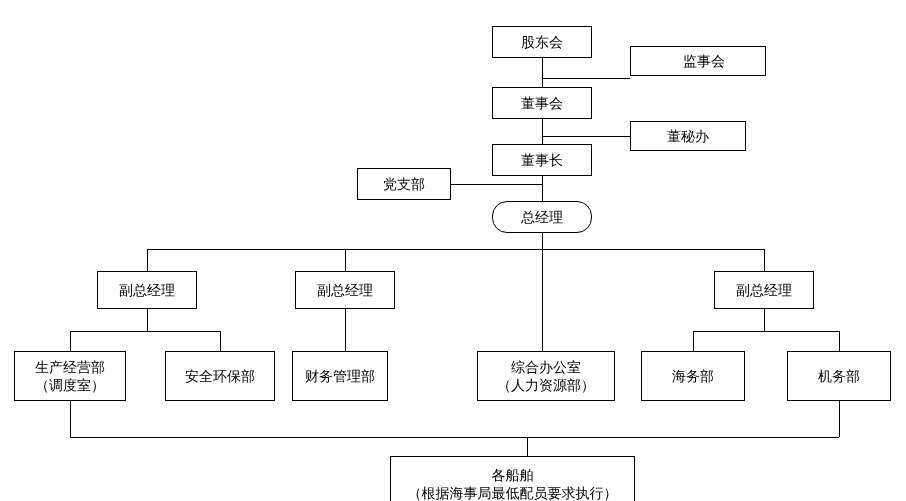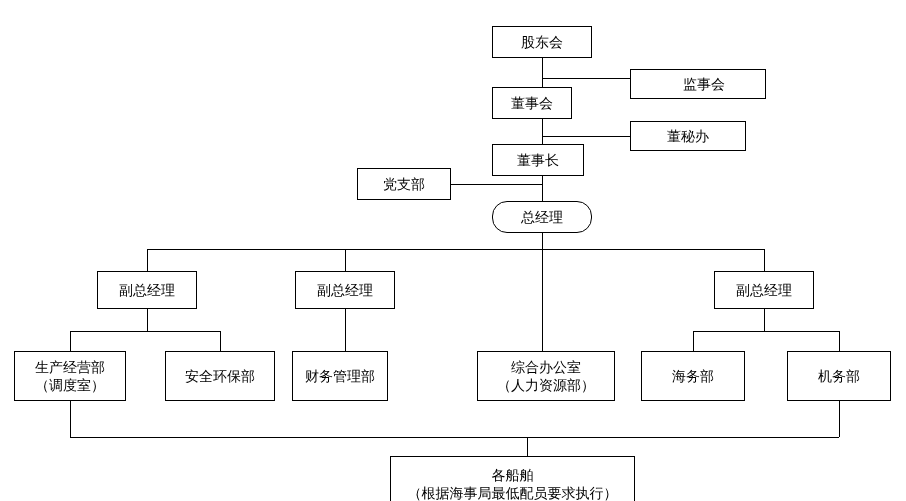--- a/index.html
+++ b/index.html
@@ -63,24 +63,24 @@
     <div class="line v" style="left: 345px; top: 289px; height: 42px;"></div>
     <div class="line v" style="left: 764px; top: 289px; height: 22px;"></div>
     <div class="line h" style="left: 693px; top: 311px; width: 146px;"></div>
     <div class="line v" style="left: 693px; top: 311px; height: 20px;"></div>
     <div class="line v" style="left: 839px; top: 311px; height: 20px;"></div>
     <div class="line v" style="left: 70px; top: 381px; height: 36px;"></div>
     <div class="line v" style="left: 839px; top: 381px; height: 36px;"></div>
     <div class="line h" style="left: 70px; top: 417px; width: 769px;"></div>
     <div class="line v" style="left: 527px; top: 417px; height: 19px;"></div>
     <div class="node" style="left: 492px; top: 6px; width: 100px; height: 32px;">股东会</div>
-    <div class="node" style="left: 630px; top: 49px; width: 136px; height: 30px; padding-left: 12px;">监事会</div>
-    <div class="node" style="left: 492px; top: 67px; width: 80px; height: 32px;">董事会</div>
+    <div class="node" style="left: 630px; top: 26px; width: 136px; height: 30px; padding-left: 12px;">监事会</div>
+    <div class="node" style="left: 492px; top: 67px; width: 100px; height: 32px;">董事会</div>
     <div class="node" style="left: 630px; top: 101px; width: 116px; height: 30px;">董秘办</div>
-    <div class="node" style="left: 492px; top: 124px; width: 92px; height: 32px;">董事长</div>
+    <div class="node" style="left: 492px; top: 124px; width: 100px; height: 32px;">董事长</div>
     <div class="node" style="left: 357px; top: 148px; width: 94px; height: 32px;">党支部</div>
     <div class="node" style="left: 492px; top: 181px; width: 100px; height: 32px; border-radius: 15px;">总经理</div>
     <div class="node" style="left: 97px; top: 251px; width: 100px; height: 38px;">副总经理</div>
     <div class="node" style="left: 295px; top: 251px; width: 100px; height: 38px;">副总经理</div>
     <div class="node" style="left: 714px; top: 251px; width: 100px; height: 38px;">副总经理</div>
     <div class="node" style="left: 14px; top: 331px; width: 112px; height: 50px;">生产经营部
 （调度室）</div>
     <div class="node" style="left: 165px; top: 331px; width: 110px; height: 50px;">安全环保部</div>
     <div class="node" style="left: 292px; top: 331px; width: 96px; height: 50px;">财务管理部</div>
     <div class="node" style="left: 477px; top: 331px; width: 138px; height: 50px;">综合办公室

